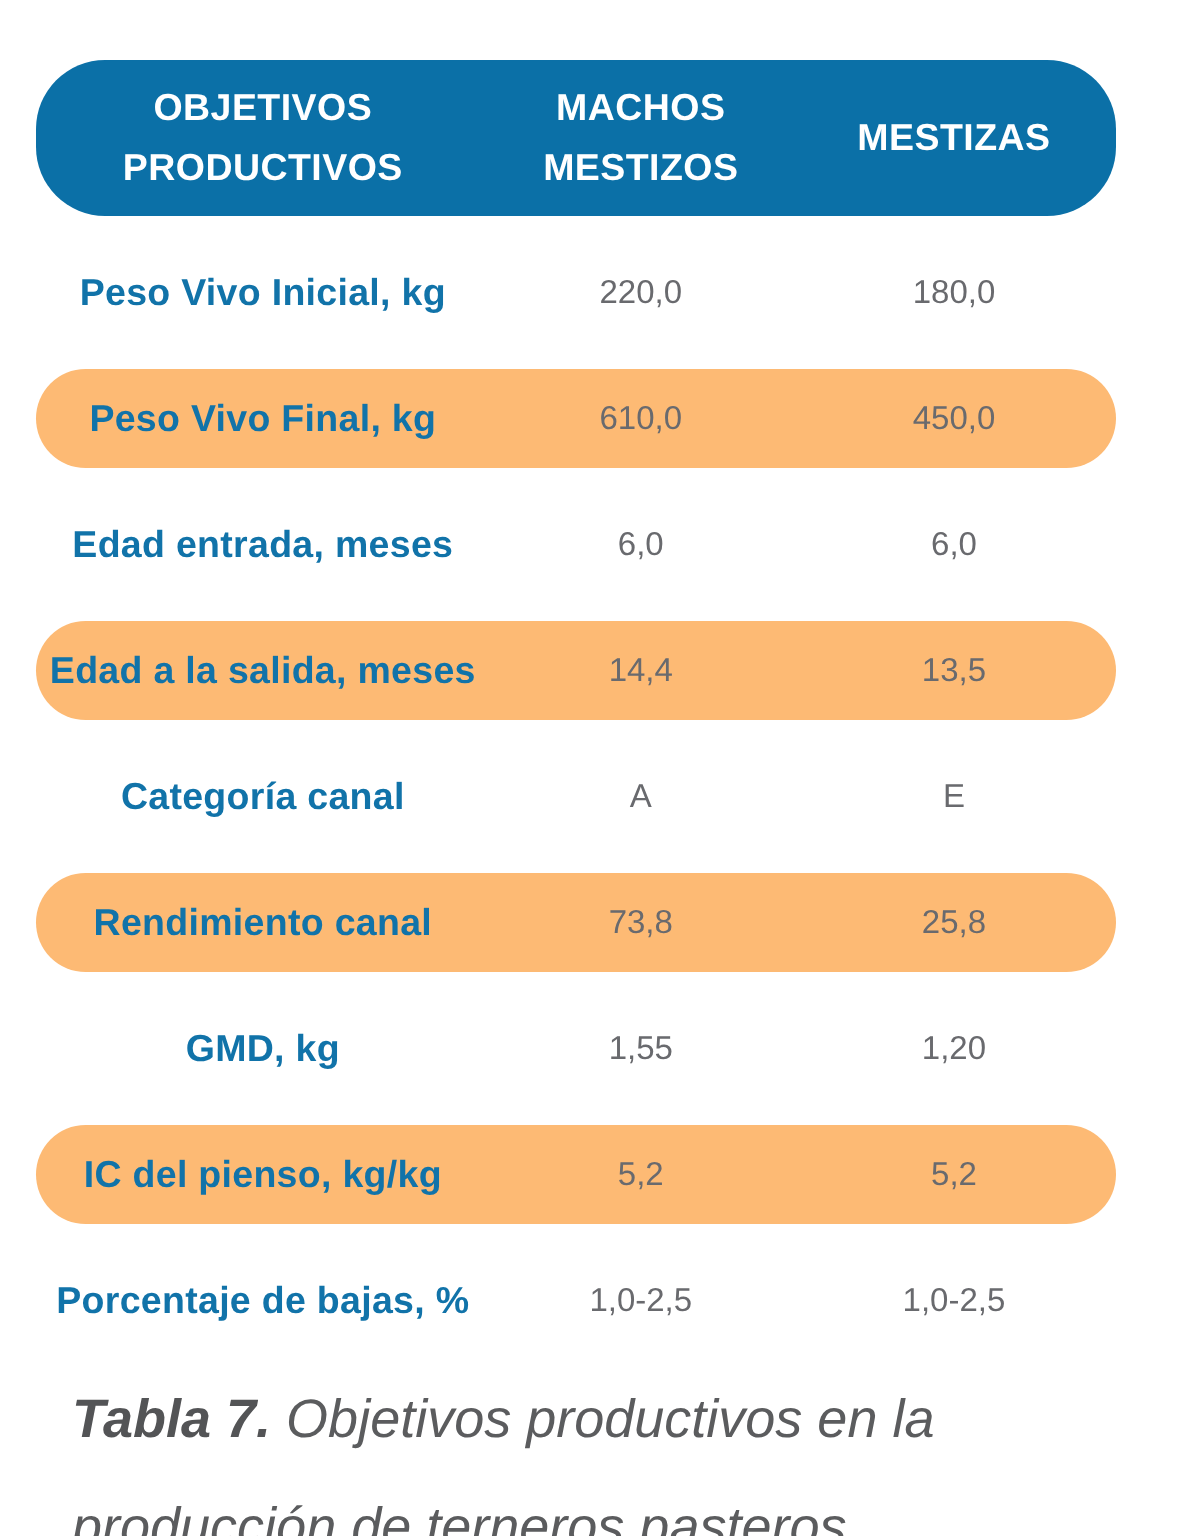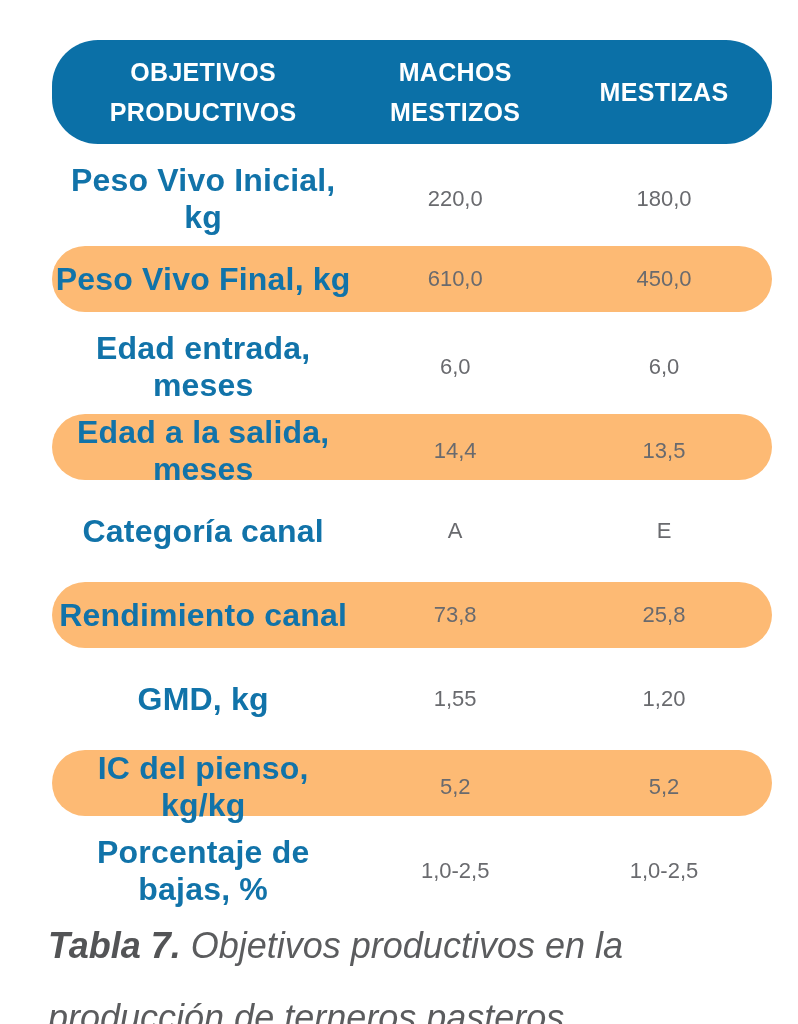--- a/index.html
+++ b/index.html
@@ -10,21 +10,21 @@
   }
   .page {
     position: relative;
     width: 798px;
     height: 1024px;
     background: #ffffff;
     overflow: hidden;
   }
   .table {
     position: absolute;
-    left: 52px;
+    left: 24px;
     top: 40px;
     width: 720px;
   }
   .thead {
     display: grid;
     grid-template-columns: 42% 28% 30%;
     align-items: center;
     height: 104px;
     background: #0b70a7;
     border-radius: 46px;
@@ -49,21 +49,21 @@
   }
   .row.alt {
     background: #fdba74;
   }
   .cell {
     text-align: center;
   }
   .cell.label {
     color: #1173a9;
     font-weight: bold;
-    font-size: 32px;
+    font-size: 25px;
     letter-spacing: 0.2px;
   }
   .cell.value {
     color: #696a6e;
     font-size: 22px;
     font-weight: 400;
   }
   .caption {
     position: absolute;
     left: 48px;

